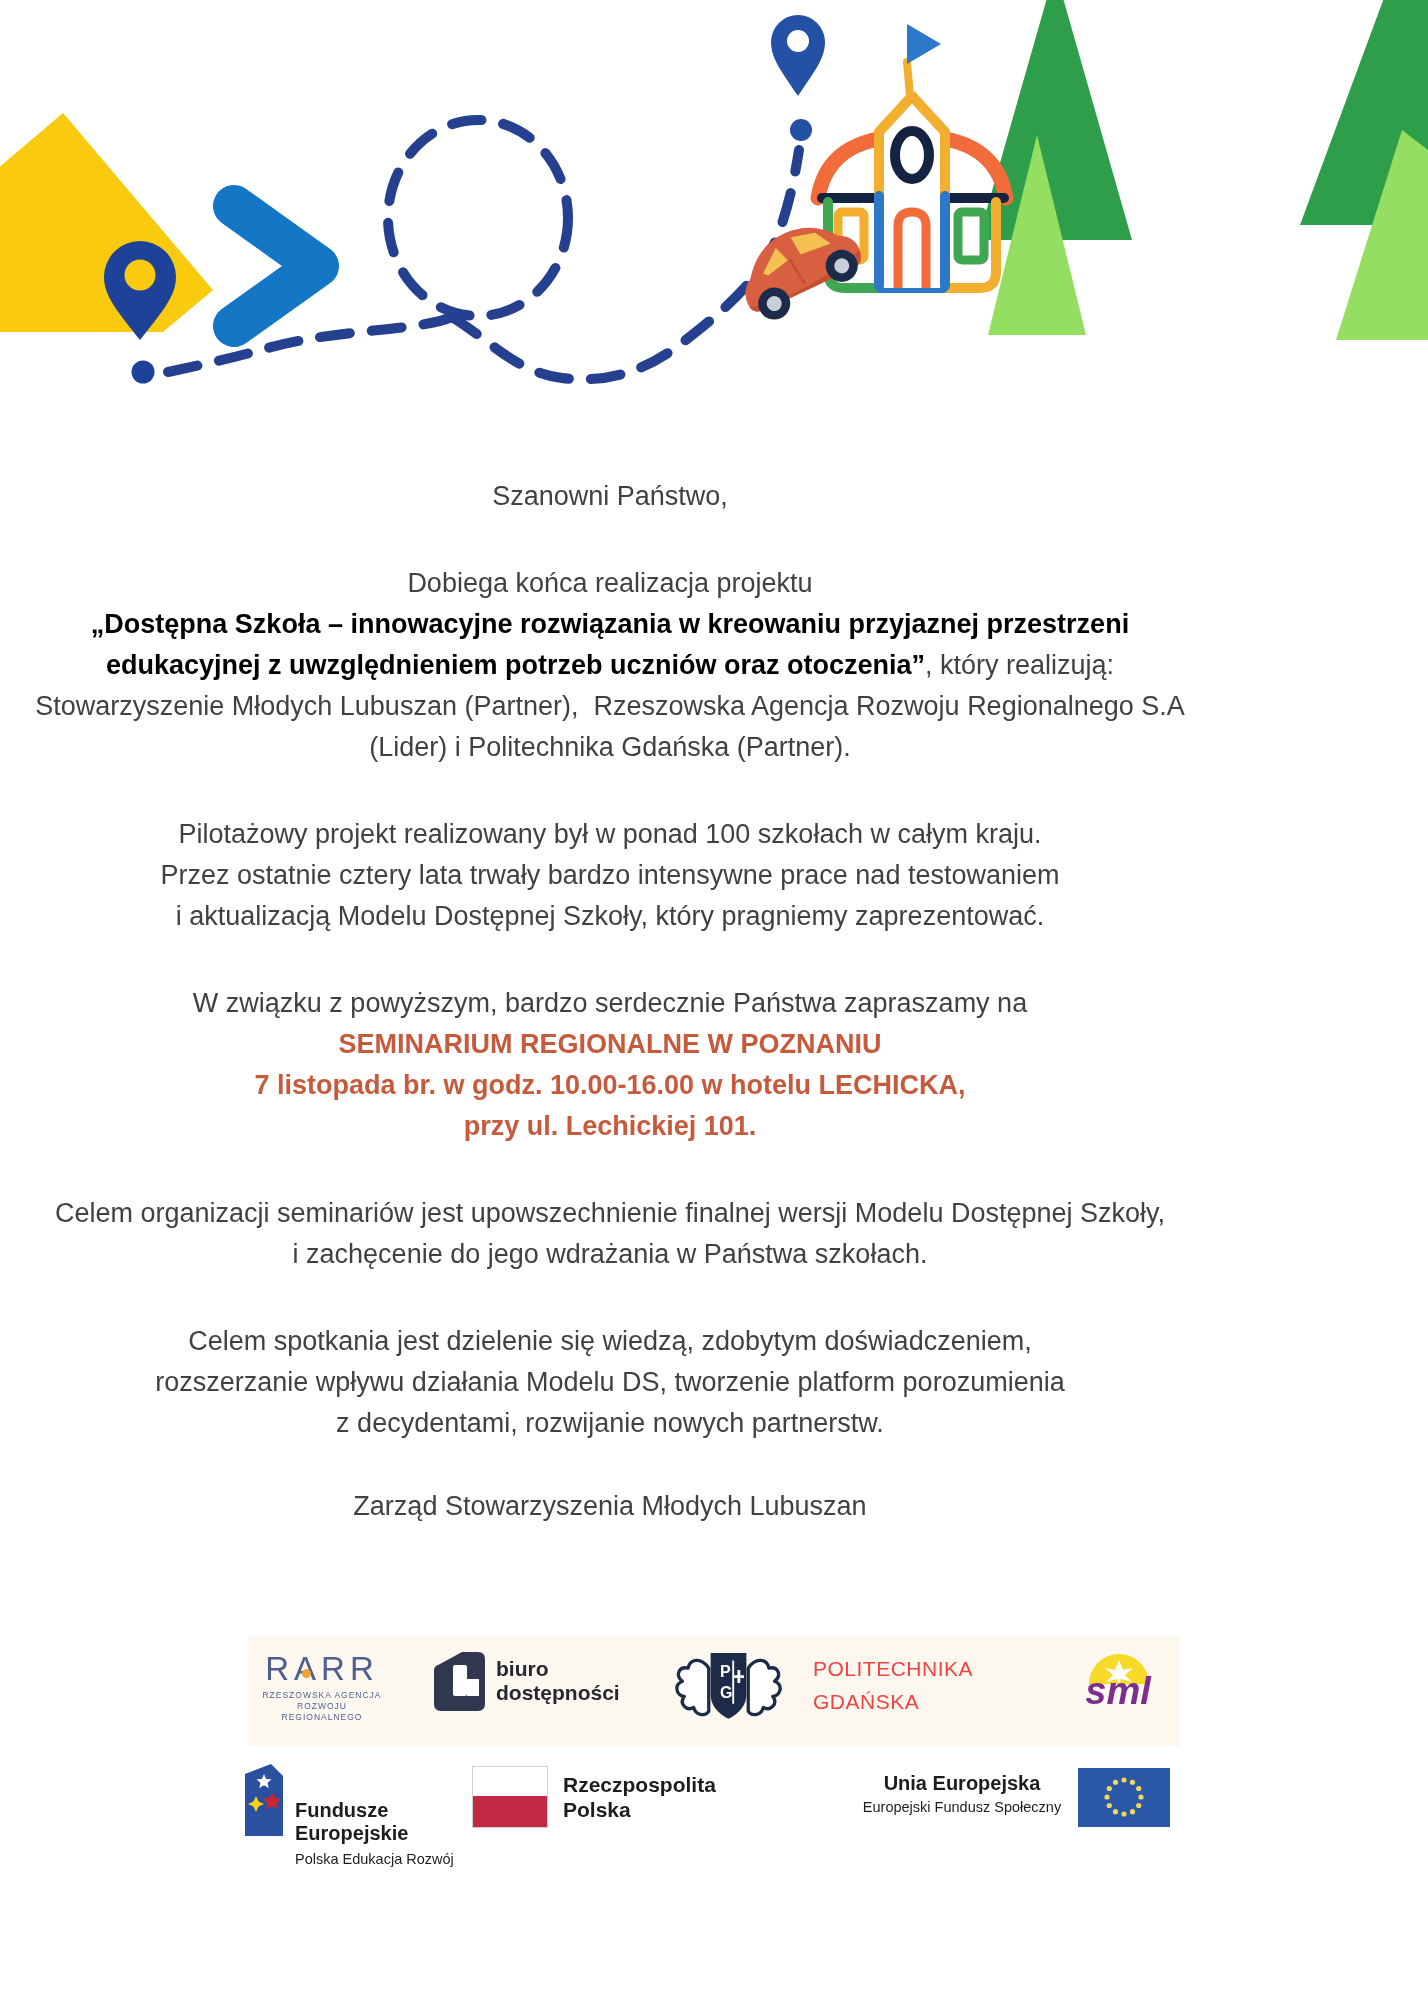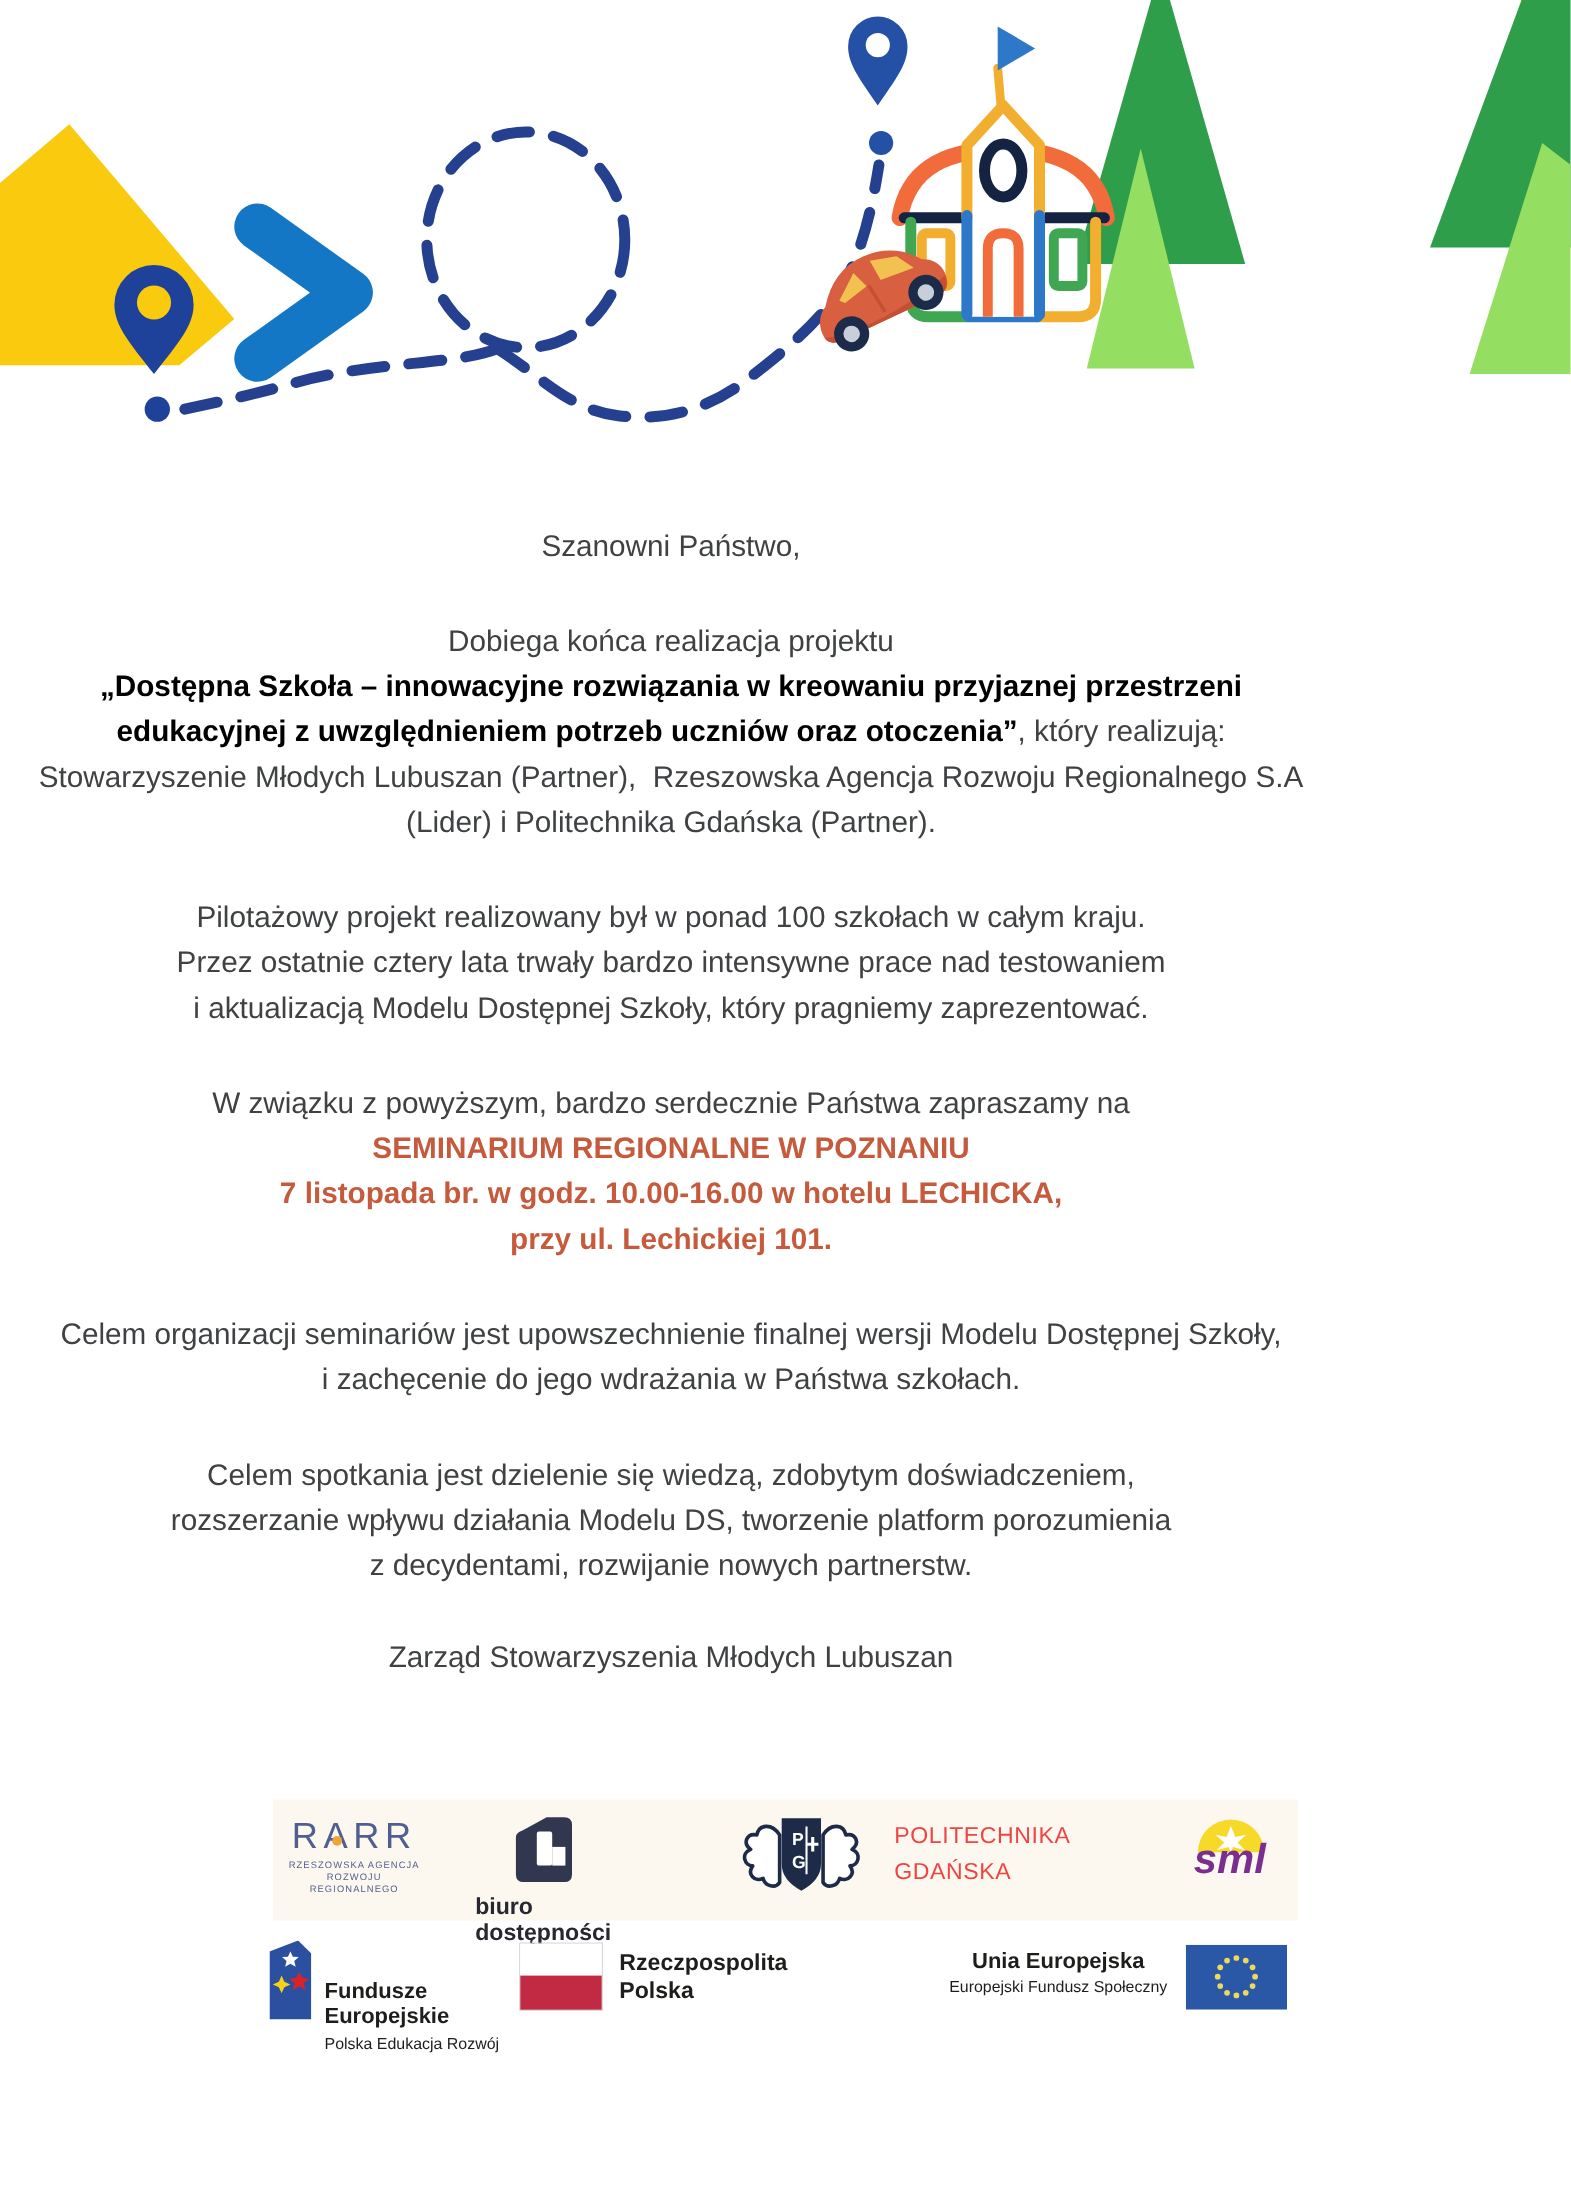--- a/index.html
+++ b/index.html
@@ -19,21 +19,21 @@
   .blue{color:#000000;font-weight:bold;}
   .orange{color:#c55a3c;font-weight:bold;}
   .plain{color:#3f4143;font-weight:normal;}
   
   .band1{position:absolute;left:248px;top:1636px;width:932px;height:110px;background:#fcf8ef;}
   .logo{position:absolute;}
   .rarr{left:262px;top:1652px;width:120px;text-align:center;color:#505f90;}
   .rarr .word{font-size:33px;letter-spacing:5px;line-height:34px;position:relative;display:inline-block;}
   .rarr .dot{position:absolute;left:37px;top:17px;width:9px;height:9px;border-radius:50%;background:#f0a23b;}
   .rarr .sub{font-size:8.5px;letter-spacing:1px;line-height:11px;margin-top:4px;}
-  .biuro{left:432px;top:1650px;display:flex;align-items:center;gap:10px;flex-direction:column;}
+  .biuro{left:432px;top:1650px;display:flex;align-items:center;gap:10px;}
   .biuro .txt{font-size:21px;font-weight:bold;color:#27272f;line-height:24px;text-align:left;}
   .pg{left:658px;top:1644px;display:flex;align-items:center;gap:14px;}
   .pg .txt{font-size:21px;font-weight:normal;color:#ef4444;line-height:33px;letter-spacing:.5px;text-align:left;}
   .sml{left:1080px;top:1646px;width:76px;text-align:center;}
   .sml .sun{position:absolute;left:8px;top:0;}
   .sml .word{position:relative;font-size:38px;font-weight:bold;color:#7b2e8e;line-height:38px;margin-top:26px;display:block;font-style:italic;}
   
   .fe{left:245px;top:1764px;display:flex;align-items:flex-start;gap:12px;}
   .fe .txt{text-align:left;color:#1d1d1b;margin-top:35px;}
   .fe .b{font-size:20px;font-weight:bold;line-height:23px;}

